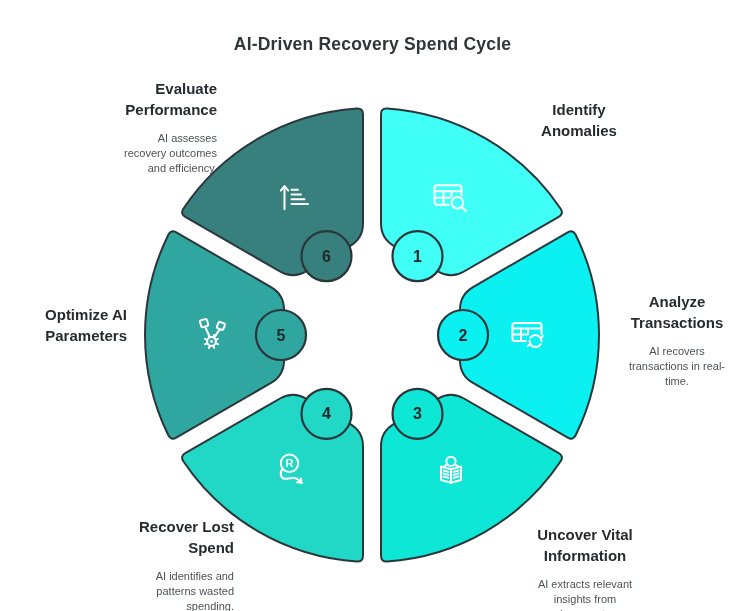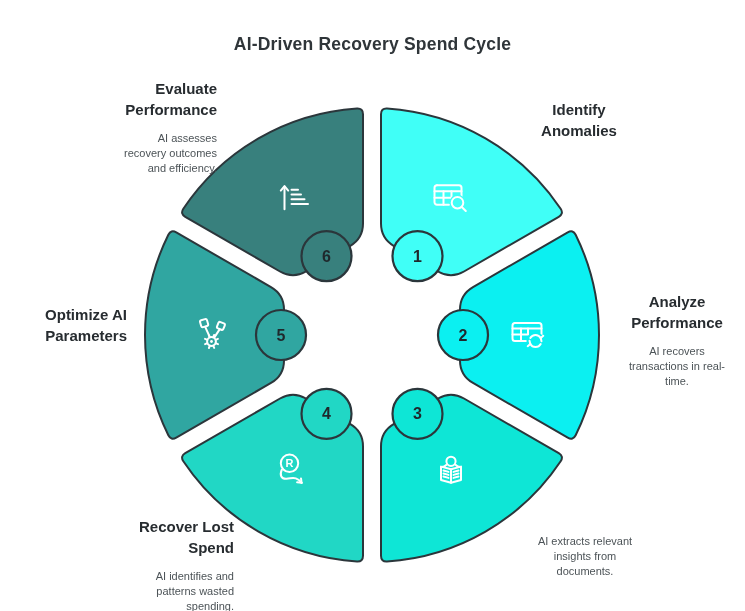--- a/index.html
+++ b/index.html
@@ -124,24 +124,25 @@
       <circle cx="326.5" cy="256.2" r="25" fill="#38807D" stroke="#2b363b" stroke-width="2.2"></circle>
       <text x="326.5" y="261.8" text-anchor="middle" font-size="16" font-weight="bold" fill="#1f282c" font-family="&quot;Liberation Sans&quot;, sans-serif">6</text>
     </svg>
 
   <div class="title">AI-Driven Recovery Spend Cycle</div>
 
   <div id="label-1" class="label align-left">
     <h3>Identify Anomalies</h3>
   </div>
   <div id="label-2" class="label align-left">
-    <h3>Analyze Performance</h3>
+    <h3>Analyze Transactions</h3>
     <p>AI recovers transactions in real-time.</p>
   </div>
   <div id="label-3" class="label align-left">
+    <h3>Uncover Vital Information</h3>
     <p>AI extracts relevant insights from documents.</p>
   </div>
   <div id="label-4" class="label align-right">
     <h3>Recover Lost Spend</h3>
     <p>AI identifies and patterns wasted spending.</p>
   </div>
   <div id="label-5" class="label align-right">
     <h3>Optimize AI Parameters</h3>
   </div>
   <div id="label-6" class="label align-right">

